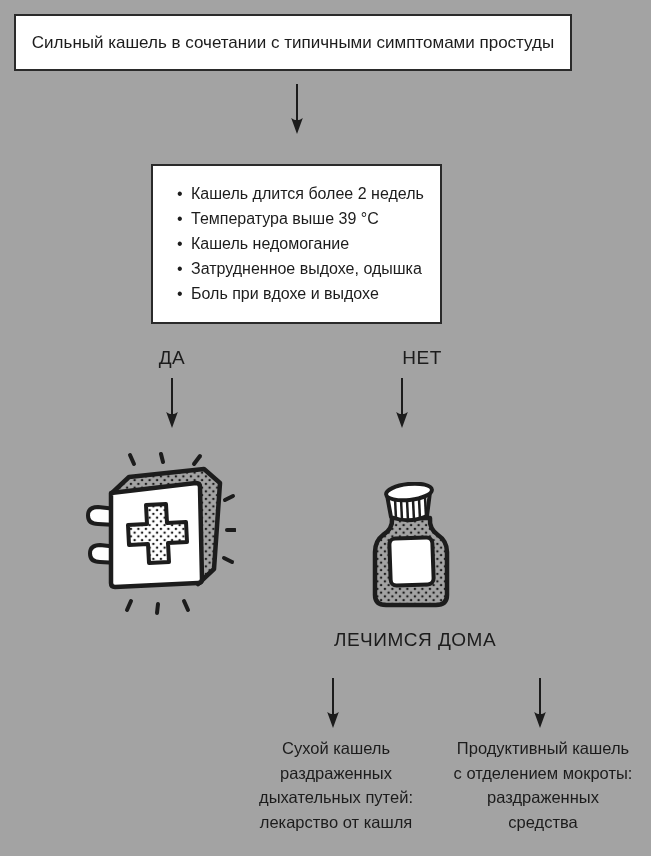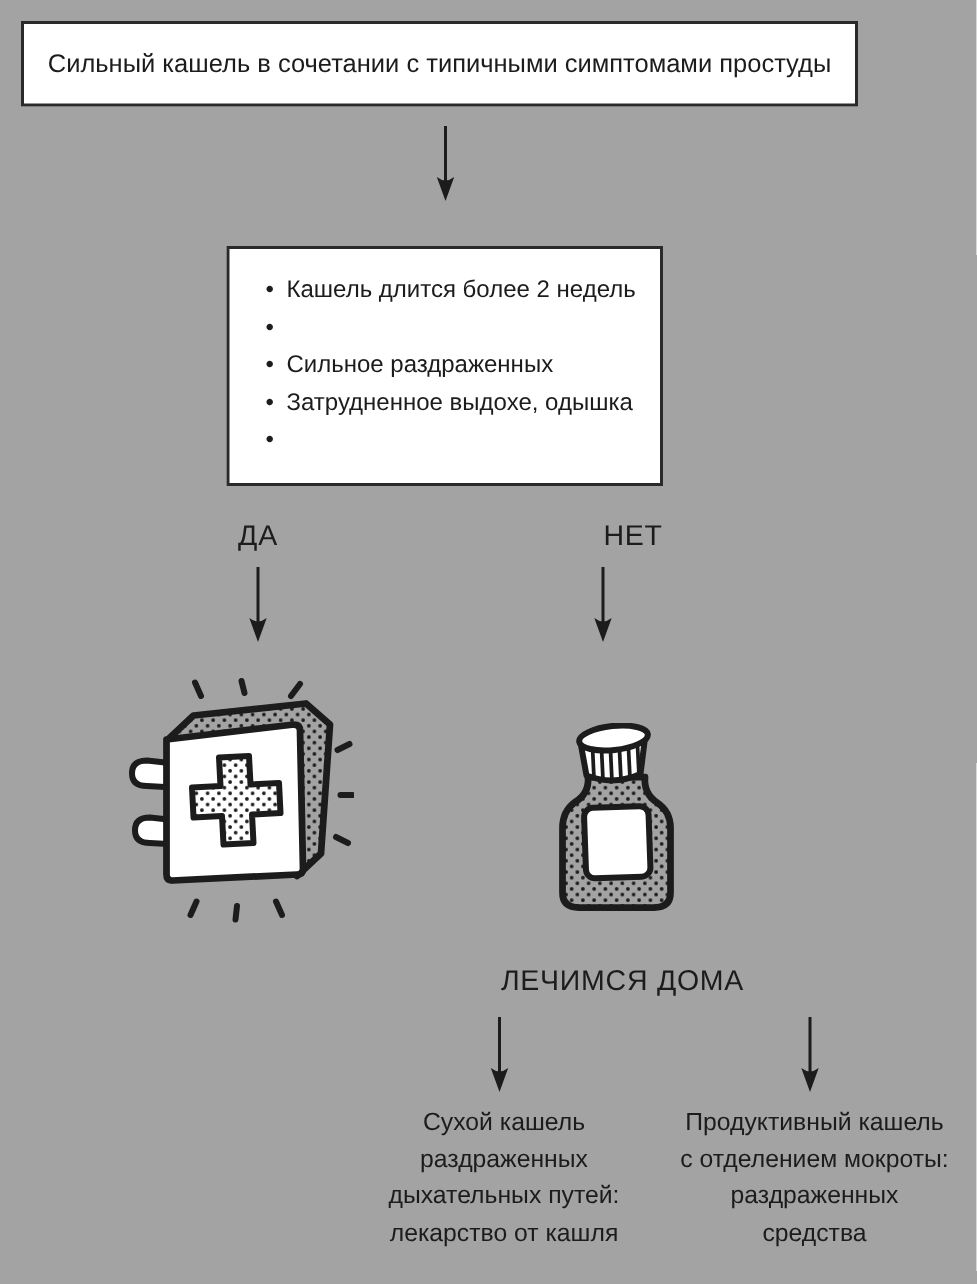--- a/index.html
+++ b/index.html
@@ -21,21 +21,21 @@
     left:151px; top:164px; width:291px; height:160px;
     padding:15px 8px 0 24px; font-size:16px;
   }
   .criteria-item { display:flex; line-height:25px; white-space:nowrap; }
   .criteria-bullet { width:14px; flex:0 0 14px; }
   .label { position:absolute; text-align:center; letter-spacing:0.5px; }
   .branch-label { top:347px; width:80px; font-size:19px; }
   .yes-label { left:132px; }
   .no-label  { left:382px; }
   .doctor-label { left:96px;  top:629px; width:160px; font-size:19px; }
-  .home-label   { left:315px; top:629px; width:200px; font-size:19px;margin-top:15px; }
+  .home-label   { left:315px; top:629px; width:200px; font-size:19px; }
   .outcome {
     position:absolute; top:736px; text-align:center; white-space:pre-line;
     font-size:16.5px; line-height:24.5px;
   }
   .dry-outcome  { left:236px; width:200px; }
   .prod-outcome { left:435px; width:216px; }
   .arrow { position:absolute; }
   .arrow-start { left:289px; top:84px; }
   .arrow-yes   { left:164px; top:378px; }
   .arrow-no    { left:394px; top:378px; }
@@ -67,31 +67,33 @@
     <path d="M8,50 L2.2,34 Q8,38.5 13.8,34 Z" fill="#1c1c1c"></path>
   </svg>
 
   <div class="box criteria-box">
     <div class="criteria-item">
       <span class="criteria-bullet">•</span>
       <span>Кашель длится более 2 недель</span>
     </div>
     <div class="criteria-item">
       <span class="criteria-bullet">•</span>
+      <span>Температура выше 39 °C</span>
     </div>
     <div class="criteria-item">
       <span class="criteria-bullet">•</span>
-      <span>Сильное раздраженных</span>
+      <span>Кашель недомогание</span>
     </div>
     <div class="criteria-item">
       <span class="criteria-bullet">•</span>
       <span>Затрудненное выдохе, одышка</span>
     </div>
     <div class="criteria-item">
       <span class="criteria-bullet">•</span>
+      <span>Боль при вдохе и выдохе</span>
     </div>
   </div>
 
   <div class="label branch-label yes-label">ДА</div>
   <div class="label branch-label no-label">НЕТ</div>
 
   <svg class="arrow arrow-yes" width="16" height="50" viewBox="0 0 16 50">
     <line x1="8" y1="0" x2="8" y2="37" stroke="#1c1c1c" stroke-width="2"></line>
     <path d="M8,50 L2.2,34 Q8,38.5 13.8,34 Z" fill="#1c1c1c"></path>
   </svg>

